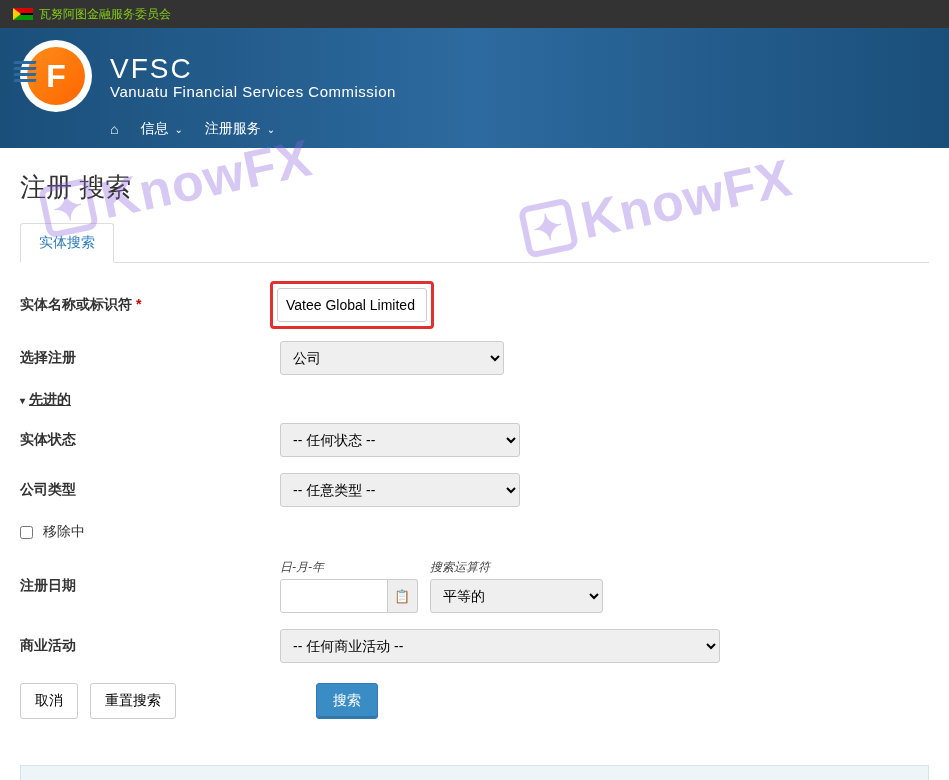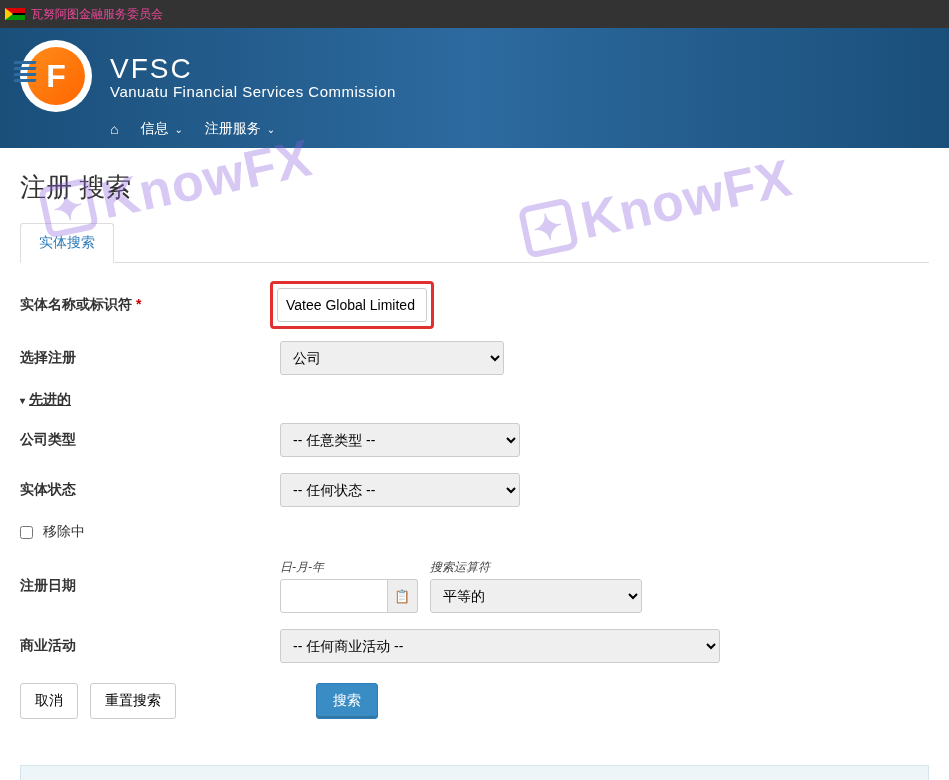--- a/index.html
+++ b/index.html
@@ -1,19 +1,19 @@
 <!DOCTYPE html>
 <html><head>
   <meta charset="utf-8">
   <style>
     * { box-sizing: border-box; margin: 0; padding: 0; }
     body { font-family: Arial, "Microsoft YaHei", sans-serif; font-size: 14px; color: #333; background: #fff; position: relative; width: 949px; }
     
     
-    .topbar { background: #333; color: #ec4899; height: 28px; display: flex; align-items: center; padding: 0 5px; font-size: 12px; }
+    .topbar { background: #333; color: #84cc16; height: 28px; display: flex; align-items: center; padding: 0 13px; font-size: 12px; }
     .flag { width: 20px; height: 12px; margin-right: 6px; display: inline-block; background: linear-gradient(to bottom, #d00 0%, #d00 40%, #000 40%, #000 60%, #090 60%, #090 100%); position: relative; }
     .flag::before { content: ""; position: absolute; left: 0; top: 0; border-top: 6px solid transparent; border-bottom: 6px solid transparent; border-left: 8px solid #ffcc00; }
     
     
     .header { background: linear-gradient(to right, #1a4f7a, #2d6a9f, #1a4f7a); padding: 12px 20px 0 20px; color: #fff; }
     .header-main { display: flex; align-items: center; gap: 18px; }
     .logo { width: 72px; height: 72px; background: #fff; border-radius: 50%; position: relative; display: flex; align-items: center; justify-content: center; }
     .logo-inner { width: 58px; height: 58px; border-radius: 50%; background: linear-gradient(135deg, #ff8c1a 0%, #ff6600 100%); display: flex; align-items: center; justify-content: center; color: #fff; font-weight: bold; font-size: 32px; font-family: Arial; }
     .logo-stripes { position: absolute; left: -6px; top: 18px; width: 22px; height: 40px; }
     .logo-stripes span { display: block; height: 3px; margin: 3px 0; background: #2d6a9f; transform: skewX(-20deg); }
@@ -36,21 +36,21 @@
     .form-row { display: flex; align-items: center; margin-bottom: 16px; }
     .form-label { width: 260px; font-weight: bold; font-size: 14px; }
     .req { color: #c00; }
     .form-field input[type="text"], .form-field select { height: 34px; border: 1px solid #ccc; border-radius: 3px; padding: 4px 8px; font-size: 14px; }
     .entity-name-input { width: 240px; }
     .highlight-box { border: 3px solid #e03030; border-radius: 4px; padding: 4px; display: inline-block; position: relative; left: -10px; margin: -4px 0; }
     .highlight-box input { width: 150px !important; border: 1px solid #ccc; }
     .select-reg { width: 224px; }
     .select-type, .select-status { width: 240px; }
     .select-activity { width: 440px; }
-    .select-operator { width: 212px; }
+    .select-operator { width: 173px; }
     .date-input-wrap { display: flex; align-items: center; }
     .date-input { width: 108px; border-top-right-radius: 0 !important; border-bottom-right-radius: 0 !important; }
     .date-btn { width: 30px; height: 34px; border: 1px solid #ccc; border-left: none; background: #eee; border-radius: 0 3px 3px 0; cursor: pointer; display: flex; align-items: center; justify-content: center; font-size: 13px; }
     .sub-label { font-style: italic; font-size: 12px; color: #444; margin-bottom: 3px; display: block; }
     .date-row-fields { display: flex; gap: 12px; }
     .advanced-link { color: #333; text-decoration: underline; font-weight: bold; cursor: pointer; margin-bottom: 14px; display: inline-block; font-size: 14px; text-align: center; }
     .advanced-caret { font-size: 10px; margin-right: 4px; display: inline-block; }
     .checkbox-row { margin-bottom: 18px; }
     .checkbox-row input { margin-right: 6px; vertical-align: middle; }
     
@@ -144,33 +144,33 @@
     </div>
   </div>
 
   <div>
     <span class="advanced-link">
       <span class="advanced-caret">▾</span><span>先进的</span>
     </span>
   </div>
 
   <div class="form-row">
+    <div class="form-label">实体状态</div>
+    <div class="form-field">
+      <select class="select-status">
+        <option>-- 任何状态 --</option>
+      </select>
+    </div>
+  </div>
+
+  <div class="form-row">
     <div class="form-label">公司类型</div>
     <div class="form-field">
       <select class="select-type">
         <option>-- 任意类型 --</option>
-      </select>
-    </div>
-  </div>
-
-  <div class="form-row">
-    <div class="form-label">实体状态</div>
-    <div class="form-field">
-      <select class="select-status">
-        <option>-- 任何状态 --</option>
       </select>
     </div>
   </div>
 
   <div class="checkbox-row">
     <label>
       <input type="checkbox" style="">
       <span>移除中</span>
     </label>
   </div>

